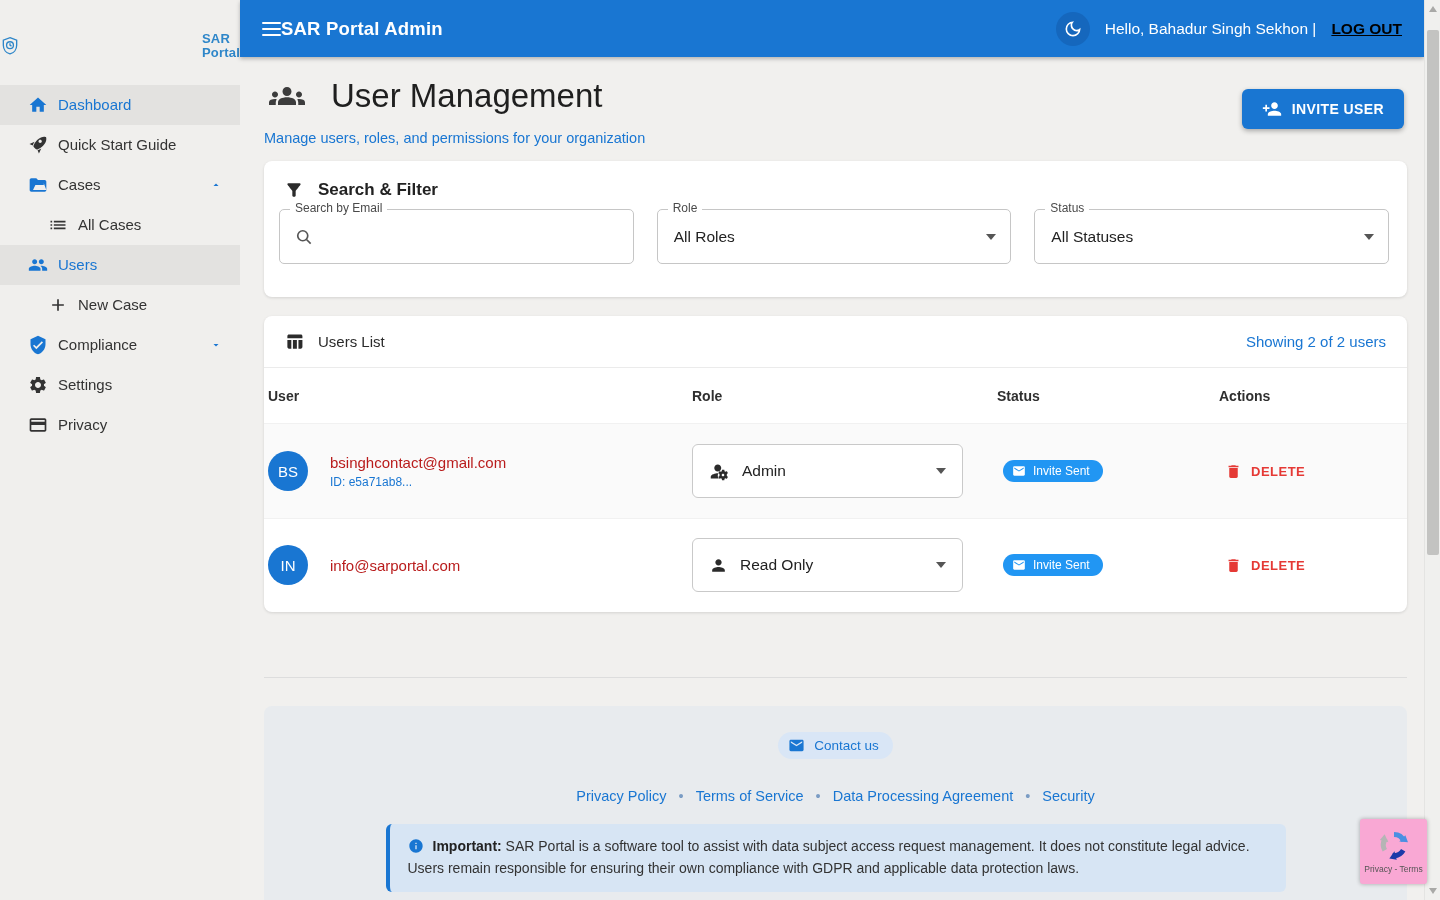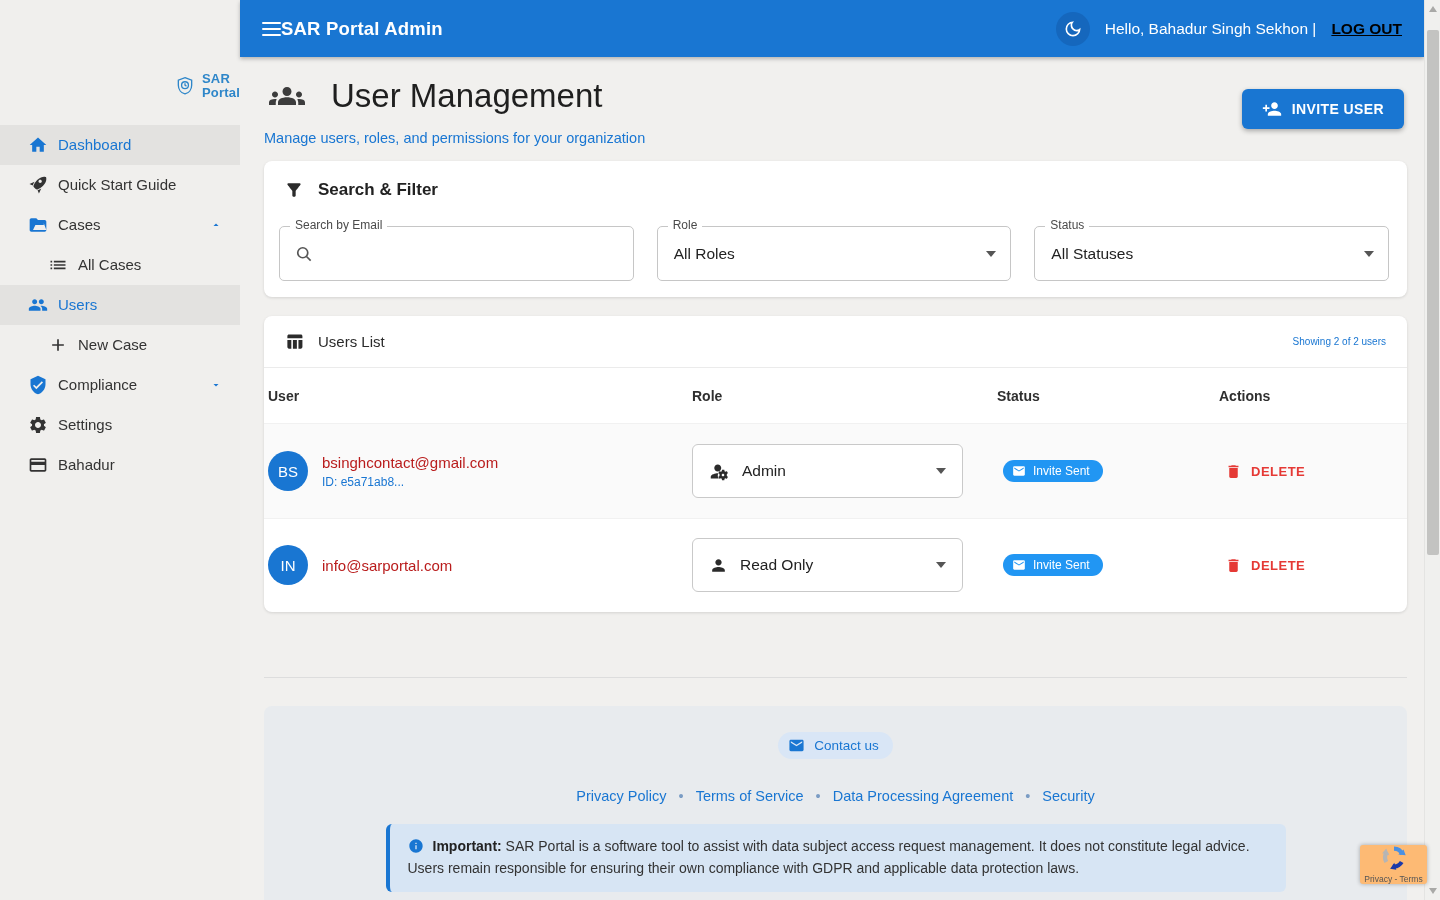--- a/index.html
+++ b/index.html
@@ -8,21 +8,21 @@
     font-family:"Liberation Sans", sans-serif;
     background:#f1f0ee;
     position:relative;
     overflow:hidden;
     color:#333;
   }
   svg { display:block; }
 
   
   .sidebar { position:absolute; left:0; top:0; width:240px; height:900px; background:#f0efed; z-index:2; }
-  .logo { display:flex; align-items:center; justify-content:flex-end; gap:7px; padding:32px 0 24px;margin-top:40px; }
+  .logo { display:flex; align-items:center; justify-content:space-between; gap:7px; padding:32px 0 24px; }
   .logo-text { color:#2e86c9; font-weight:700; font-size:13px; line-height:1.1; letter-spacing:.2px; }
   .nav-item { display:flex; align-items:center; height:40px; padding:0 18px 0 28px; gap:10px; font-size:15px; color:#333; cursor:pointer; }
   .nav-item.active { background:#e3e2e0; color:#1976d2; }
   .nav-item.sub { padding-left:48px; }
   .nicon { width:20px; height:20px; flex:0 0 auto; }
   .nav-caret { margin-left:auto; }
 
   
   .topbar { position:absolute; left:240px; top:0; width:1184px; height:57px; background:#1976d2;
     display:flex; align-items:center; padding:0 22px; color:#fff; z-index:3;
@@ -42,41 +42,41 @@
   .subtitle { position:absolute; left:24px; top:73px; font-size:14.5px; color:#1976d2; }
   .invite-btn { position:absolute; right:20px; top:32px; height:40px; padding:0 20px; background:#1976d2; color:#fff;
     border:none; border-radius:6px; font-family:inherit; font-size:14px; font-weight:700; letter-spacing:.4px;
     display:flex; align-items:center; gap:10px; cursor:pointer; box-shadow:0 2px 5px rgba(0,0,0,.3);text-align:center; }
 
   .card { position:absolute; left:24px; width:1143px; background:#fff; border-radius:8px; box-shadow:0 1px 3px rgba(0,0,0,.12); }
 
   
   .filter-card { top:104px; height:136px; }
   .card-heading { display:flex; align-items:center; gap:14px; padding:19px 20px 0; font-size:17px; font-weight:700; color:#222; }
-  .fields { display:flex; gap:23px; padding:0 18px 0 15px; margin-top:26px; }
+  .fields { display:flex; gap:23px; padding:0 18px 0 15px; margin-top:9px; }
   .field { position:relative; flex:1; height:55px; border:1px solid #c6c6c6; border-radius:5px; display:flex; align-items:center; padding:0 14px; background:#fff; }
   .field-label { position:absolute; top:-9px; left:10px; background:#fff; padding:0 5px; font-size:12px; color:#4a4a4a; }
   .field-value { font-size:15.5px; color:#222; margin-left:10px; }
   .field input { border:none; outline:none; flex:1; margin-left:10px; font-size:15.5px; font-family:inherit; background:transparent; }
   .dd-caret { margin-left:auto; width:0; height:0; border-left:5.5px solid transparent; border-right:5.5px solid transparent; border-top:6px solid #555; }
   .select-field { cursor:pointer; }
   .select-field .field-value { margin-left:2px; }
 
   
   .users-card { top:259px; height:296px; overflow:hidden; }
   .list-head { height:52px; display:flex; align-items:center; padding:0 21px; border-bottom:1px solid #ebebeb; }
   .list-head-title { font-size:15px; color:#2b2b2b; margin-left:14px; }
-  .list-count { margin-left:auto; font-size:10px; color:#1976d2; }
+  .list-count { margin-left:auto; font-size:15px; color:#1976d2; }
   .grid-cols { display:grid; grid-template-columns:424px 305px 222px 1fr; padding-left:4px; align-items:center; }
   .col-head { height:56px; font-size:14px; font-weight:700; color:#2f2f2f; border-bottom:1px solid #f1f1f1; }
   .user-row.alt { background:#fafafa; }
   .user-row { border-bottom:1px solid #f1f1f1; }
   .row-1 { height:95px; }
   .row-2 { height:92px; border-bottom:none; }
-  .user-cell { display:flex; align-items:center; gap:14px; }
+  .user-cell { display:flex; align-items:center; gap:22px; }
   .avatar { width:40px; height:40px; border-radius:50%; background:#1976d2; color:#fff; font-size:15px; font-weight:400;
     display:flex; align-items:center; justify-content:center; flex:0 0 auto; }
   .user-email { font-size:15px; color:#b91c1c; }
   .user-id { font-size:12px; color:#1976d2; margin-top:4px; }
   .role-select { width:271px; height:54px; border:1px solid #c9c9c9; border-radius:6px; background:#fff;
     display:flex; align-items:center; padding:0 16px; gap:12px; cursor:pointer; font-size:15.5px; color:#222; }
   .status-badge { display:inline-flex; align-items:center; gap:7px; background:#2196f3; color:#fff; font-size:12px;
     border-radius:12px; padding:4px 13px 4px 9px; margin-left:6px; width:fit-content; }
   .delete-btn { display:flex; align-items:center; gap:9px; margin-left:6px; color:#e53935; font-size:13px; font-weight:700;
     letter-spacing:.5px; background:none; border:none; font-family:inherit; cursor:pointer; }
@@ -95,21 +95,21 @@
   .notice b { color:#222; }
 
   
   .scrollbar { position:absolute; right:0; top:0; width:16px; height:900px; background:#f0f0ee; border-left:1px solid #e4e4e2; z-index:5; }
   .sb-thumb { position:absolute; left:2px; top:30px; width:12px; height:525px; background:#c3c3c1; border-radius:2px; }
   .sb-arrow { position:absolute; left:4px; width:0; height:0; border-left:4px solid transparent; border-right:4px solid transparent; }
   .sb-up { top:6px; border-bottom:6px solid #a9a9a7; }
   .sb-down { bottom:6px; border-top:6px solid #a9a9a7; }
 
   
-  .recaptcha { position:absolute; right:13px; bottom:16px; width:67px; height:39px; background:#fdba74; border-radius:3px;
+  .recaptcha { position:absolute; right:13px; bottom:16px; width:67px; height:65px; background:#f9a8d4; border-radius:3px;
     box-shadow:0 0 4px rgba(0,0,0,.3); display:flex; flex-direction:column; align-items:center; justify-content:center; gap:4px; z-index:6; }
   .recaptcha-label { font-size:8.5px; color:#555; }
 </style>
 </head>
 <body>
 
 <aside class="sidebar">
   <div class="logo">
     <svg class="nicon" width="30" height="30" viewBox="0 0 24 24" fill="none" stroke="#2e86c9" stroke-width="1.6">
       <path d="M12 2l8 3v6c0 5-3.4 9.3-8 10.5C7.4 20.3 4 16 4 11V5l8-3z"></path>
@@ -173,21 +173,21 @@
   <div class="nav-item">
     <svg class="nicon" viewBox="0 0 24 24" fill="#333">
         <path d="M19.14 12.94c.04-.3.06-.61.06-.94 0-.32-.02-.64-.07-.94l2.03-1.58c.18-.14.23-.41.12-.61l-1.92-3.32c-.12-.22-.37-.29-.59-.22l-2.39.96c-.5-.38-1.03-.7-1.62-.94l-.36-2.54c-.04-.24-.24-.41-.48-.41h-3.84c-.24 0-.43.17-.47.41l-.36 2.54c-.59.24-1.13.57-1.62.94l-2.39-.96c-.22-.08-.47 0-.59.22L2.74 8.87c-.12.21-.08.47.12.61l2.03 1.58c-.05.3-.09.63-.09.94s.02.64.07.94l-2.03 1.58c-.18.14-.23.41-.12.61l1.92 3.32c.12.22.37.29.59.22l2.39-.96c.5.38 1.03.7 1.62.94l.36 2.54c.05.24.24.41.48.41h3.84c.24 0 .44-.17.47-.41l.36-2.54c.59-.24 1.13-.56 1.62-.94l2.39.96c.22.08.47 0 .59-.22l1.92-3.32c.12-.22.07-.47-.12-.61l-2.01-1.58zM12 15.6c-1.98 0-3.6-1.62-3.6-3.6s1.62-3.6 3.6-3.6 3.6 1.62 3.6 3.6-1.62 3.6-3.6 3.6z"></path>
       </svg>
     <span>Settings</span>
   </div>
   <div class="nav-item">
     <svg class="nicon" viewBox="0 0 24 24" fill="#333">
         <path d="M20 4H4c-1.11 0-1.99.89-1.99 2L2 18c0 1.11.89 2 2 2h16c1.11 0 2-.89 2-2V6c0-1.11-.89-2-2-2zm0 14H4v-6h16v6zm0-10H4V6h16v2z"></path>
       </svg>
-    <span>Bahadur</span>
+    <span>Privacy</span>
   </div>
 </aside>
 
 <header class="topbar">
   <div class="hamburger">
       <span></span>
       <span></span>
       <span></span>
     </div>
   <div class="tb-title">SAR Portal Admin</div>

